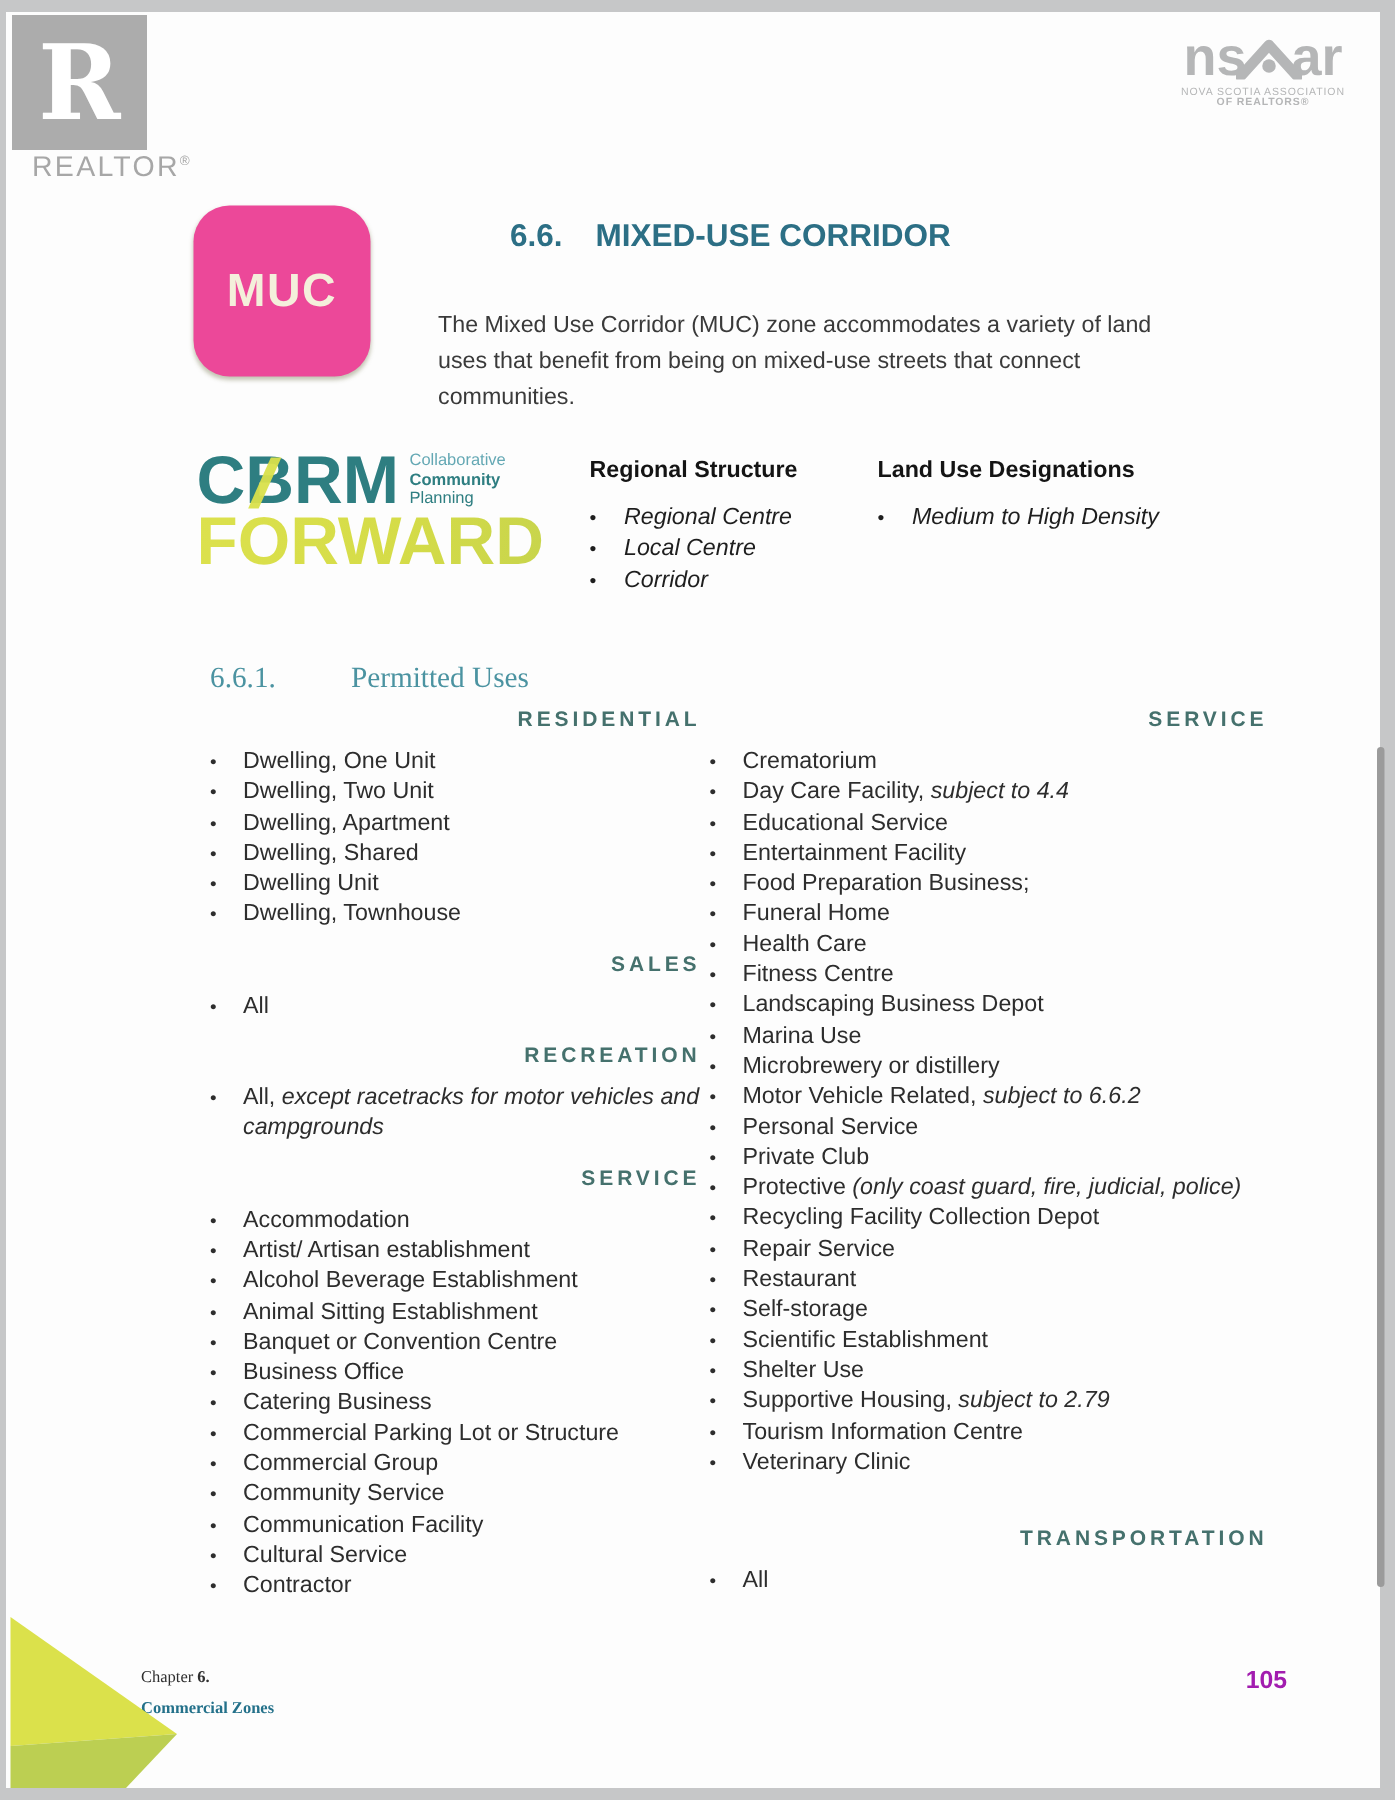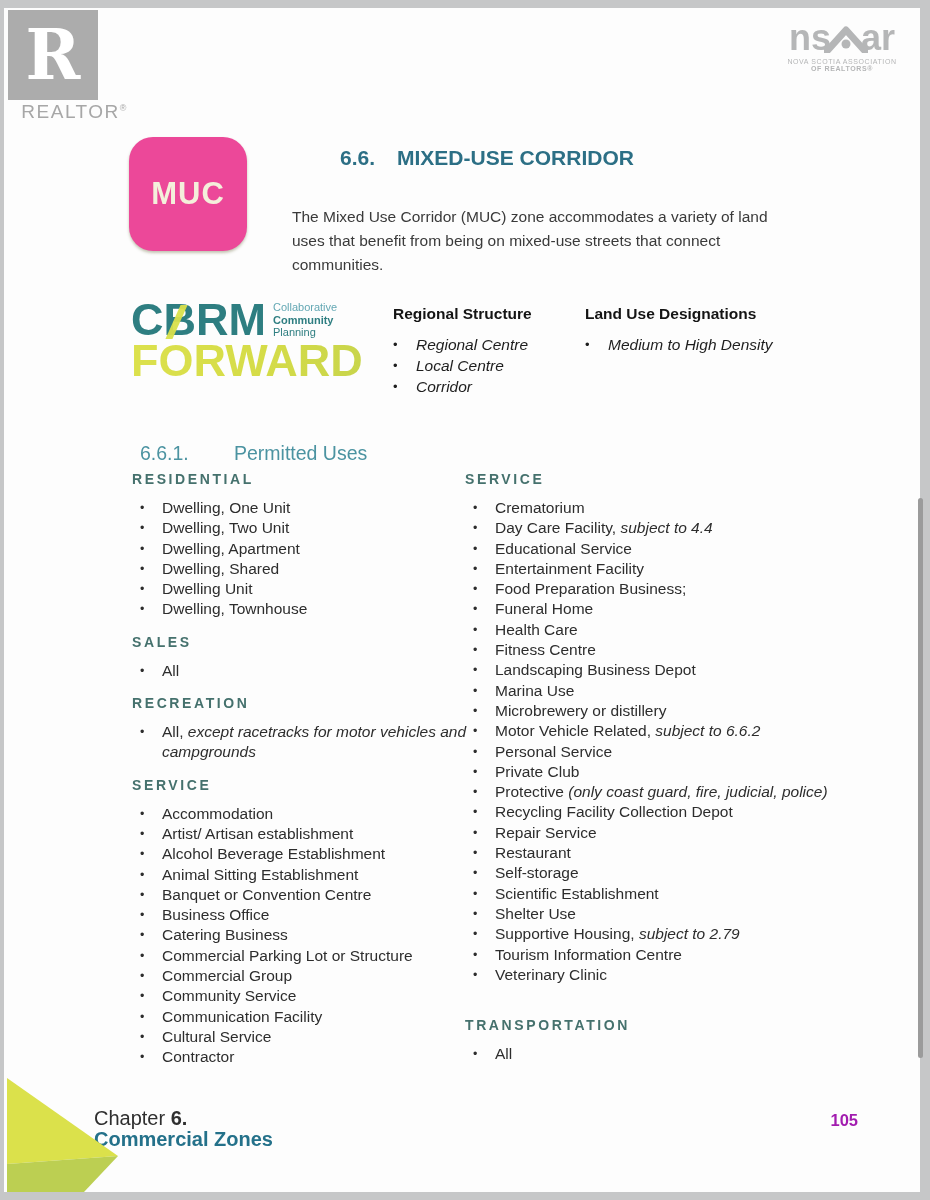--- a/index.html
+++ b/index.html
@@ -73,40 +73,40 @@
 
   .struct-col { position:absolute; top:297px; }
   .struct-regional { left:389px; width:180px; }
   .struct-landuse { left:581px; width:220px; }
   .struct-title { font-size:15.5px; font-weight:bold; color:#141414; margin-bottom:11px; }
   .struct-list { list-style:none; margin:0; padding:0; }
   .struct-list li { display:flex; font-size:15.5px; font-style:italic; color:#1e1e1e; line-height:21px; }
   .struct-list .blt { width:23px; flex:0 0 23px; font-style:normal; font-size:13px; }
 
   
-  .permitted-heading { position:absolute; left:136px; top:434px; color:#4b93a1; font-size:19.5px; font-weight:400; }
+  .permitted-heading { position:absolute; left:136px; top:434px; color:#4b93a1; font-size:19.5px; font-weight:400;font-family:Liberation Serif, serif; }
   .permitted-heading .num { display:inline-block; width:94px; }
 
   .use-col { position:absolute; top:462px; }
   .col-left { left:128px; width:335px; }
   .col-right { left:461px; width:380px; }
   .use-header {
     color:#45716d; font-size:14px; font-weight:bold; letter-spacing:2.6px;
-    margin:13px 0 9px 0; line-height:19px;
+    margin:13px 0 9px 0; line-height:19px;text-align:right;
   }
   .use-group:first-child .use-header { margin-top:0; }
   .col-right .use-group:last-child .use-header { margin-top:31px; }
   .use-list { list-style:none; margin:0; padding:0 0 0 8px; }
   .use-list li { display:flex; font-size:15.5px; color:#2d2d2d; line-height:20.3px; }
   .use-list .blt { width:22px; flex:0 0 22px; font-size:12.5px; line-height:20.3px; }
   .use-list .itx { flex:1; }
   .use-list em { font-style:italic; }
 
   
-  .footer-chapter { position:absolute; left:90px; top:1100px; font-size:20px; color:#2f2f2f; line-height:21px; }
+  .footer-chapter { position:absolute; left:90px; top:1100px; font-size:11px; color:#2f2f2f; line-height:21px;font-family:Liberation Serif, serif; }
   .footer-chapter .chnum { font-weight:bold; }
   .footer-chapter .chtitle { color:#24718a; font-weight:bold; }
   .footer-page { position:absolute; right:62px; top:1103px; color:#a21caf; font-size:16.5px; font-weight:bold; }
 
   .corner-arrow { position:absolute; left:0; bottom:0; }
   .scrollbar-thumb {
     position:absolute; left:918px; top:498px; width:5px; height:560px;
     background:#9b9b9b; border-radius:3px;
   }
 </style>

